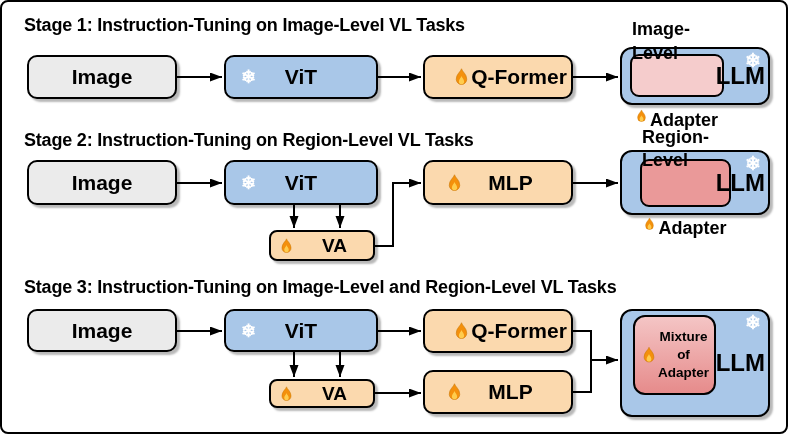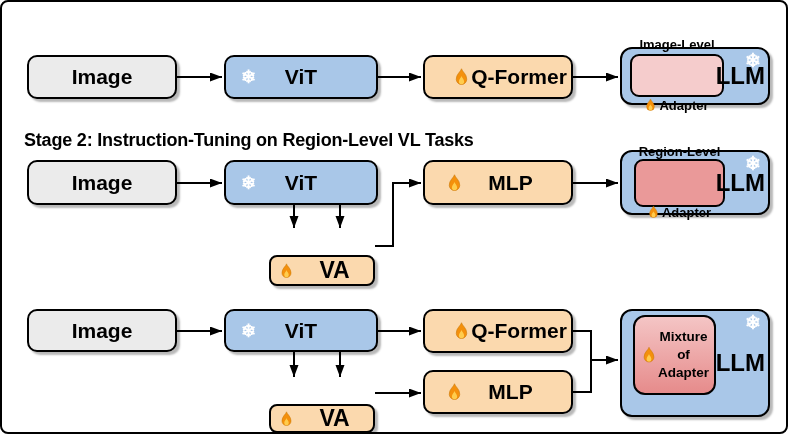--- a/index.html
+++ b/index.html
@@ -20,49 +20,50 @@
     font-weight:bold;color:#000;
   }
   .gray{background:var(--gray);justify-content:center;}
   .blue{background:var(--blue);}
   .peach{background:var(--peach);padding-left:25px;}
   .label-lg{font-size:21px;}
   .vit .snow{position:absolute;left:15px;top:50%;transform:translateY(-50%);}
   .snow{color:var(--snowflake_white);font-size:18px;line-height:1;}
   .flame{display:inline-block;line-height:0;}
   .mlp .flame{position:absolute;left:22px;top:50%;transform:translateY(-50%);}
-  .va{border-radius:8px;font-size:23px;margin-top:25px;}
+  .va{border-radius:8px;font-size:19px;}
   .va .flame{position:absolute;left:9px;top:50%;transform:translateY(-50%);}
   .qformer{gap:2px;}
   .llm{border-radius:12px;justify-content:flex-start;}
   .llm .snow{position:absolute;top:2px;right:7px;font-size:19px;}
   .llm-label{position:absolute;right:3px;top:50%;transform:translateY(-50%);font-size:24px;font-weight:bold;}
   .adapter{
     position:absolute;box-sizing:border-box;border:2.2px solid var(--box_border);
     border-radius:9px;display:flex;flex-direction:column;align-items:center;
-    justify-content:center;font-size:13px;font-weight:bold;line-height:1.3;gap:44px;
+    justify-content:center;font-size:18px;font-weight:bold;line-height:1.3;gap:44px;
   }
   .pinkbg{background:var(--pink);}
   .redbg{background:var(--red);}
   .adapter .row2{display:flex;align-items:flex-start;gap:3px;}
   .mixture{
     position:absolute;box-sizing:border-box;border:2.2px solid var(--box_border);
     border-radius:12px;display:flex;align-items:center;
     background:linear-gradient(180deg,var(--mixture_top),var(--mixture_bottom));
   }
   .mixture .flame{position:absolute;left:7px;top:50%;transform:translateY(-50%);}
   .mixture-lines{margin-left:22px;width:calc(100% - 26px);text-align:center;
     font-size:13.5px;font-weight:bold;line-height:1.35;}
   svg.overlay{position:absolute;left:0;top:0;pointer-events:none;}
 </style>
 </head>
 <body>
 
 <div id="canvas">
 
+  <div class="stage-title" style="top:13px">Stage 1: Instruction-Tuning on Image-Level VL Tasks</div>
 
   <div class="box gray label-lg" style="left:25px;top:53px;width:150px;height:44px">
     <span>Image</span>
   </div>
 
   <div class="box blue label-lg vit" style="left:222px;top:53px;width:154px;height:44px">
     <span class="snow">❄</span>
     <span>ViT</span>
   </div>
 
@@ -119,35 +120,36 @@
       <svg viewBox="0 0 20 24" width="15" height="18">
           <path d="M10 1 C9 5 3 8 3 15 A7 7 0 0 0 17 15 C17 8 11 5 10 1 Z" fill="#f4900c" stroke="#c97b0a" stroke-width="0.8"></path>
           <path d="M10 10.5 C9.5 13 6.5 14.5 6.5 18 A3.5 3.5 0 0 0 13.5 18 C13.5 14.5 10.5 13 10 10.5 Z" fill="#ffcc4d"></path>
         </svg>
     </span>
     <span>MLP</span>
   </div>
 
   <div class="box blue llm" style="left:618px;top:148px;width:150px;height:65px">
     <span class="snow">❄</span>
-    <div class="adapter redbg" style="left:12px;top:7px;width:91px;height:48px">
+    <div class="adapter redbg" style="left:18px;top:7px;width:91px;height:48px">
       <span>Region-Level</span>
       <span class="row2">
         <span class="flame">
           <svg viewBox="0 0 20 24" width="11" height="14">
               <path d="M10 1 C9 5 3 8 3 15 A7 7 0 0 0 17 15 C17 8 11 5 10 1 Z" fill="#f4900c" stroke="#c97b0a" stroke-width="0.8"></path>
               <path d="M10 10.5 C9.5 13 6.5 14.5 6.5 18 A3.5 3.5 0 0 0 13.5 18 C13.5 14.5 10.5 13 10 10.5 Z" fill="#ffcc4d"></path>
             </svg>
         </span>
         <span>Adapter</span>
       </span>
     </div>
     <span class="llm-label">LLM</span>
   </div>
 
+  <div class="stage-title" style="top:275px">Stage 3: Instruction-Tuning on Image-Level and Region-Level VL Tasks</div>
 
   <div class="box gray label-lg" style="left:25px;top:307px;width:150px;height:43px">
     <span>Image</span>
   </div>
 
   <div class="box blue label-lg vit" style="left:222px;top:307px;width:154px;height:43px">
     <span class="snow">❄</span>
     <span>ViT</span>
   </div>
 

